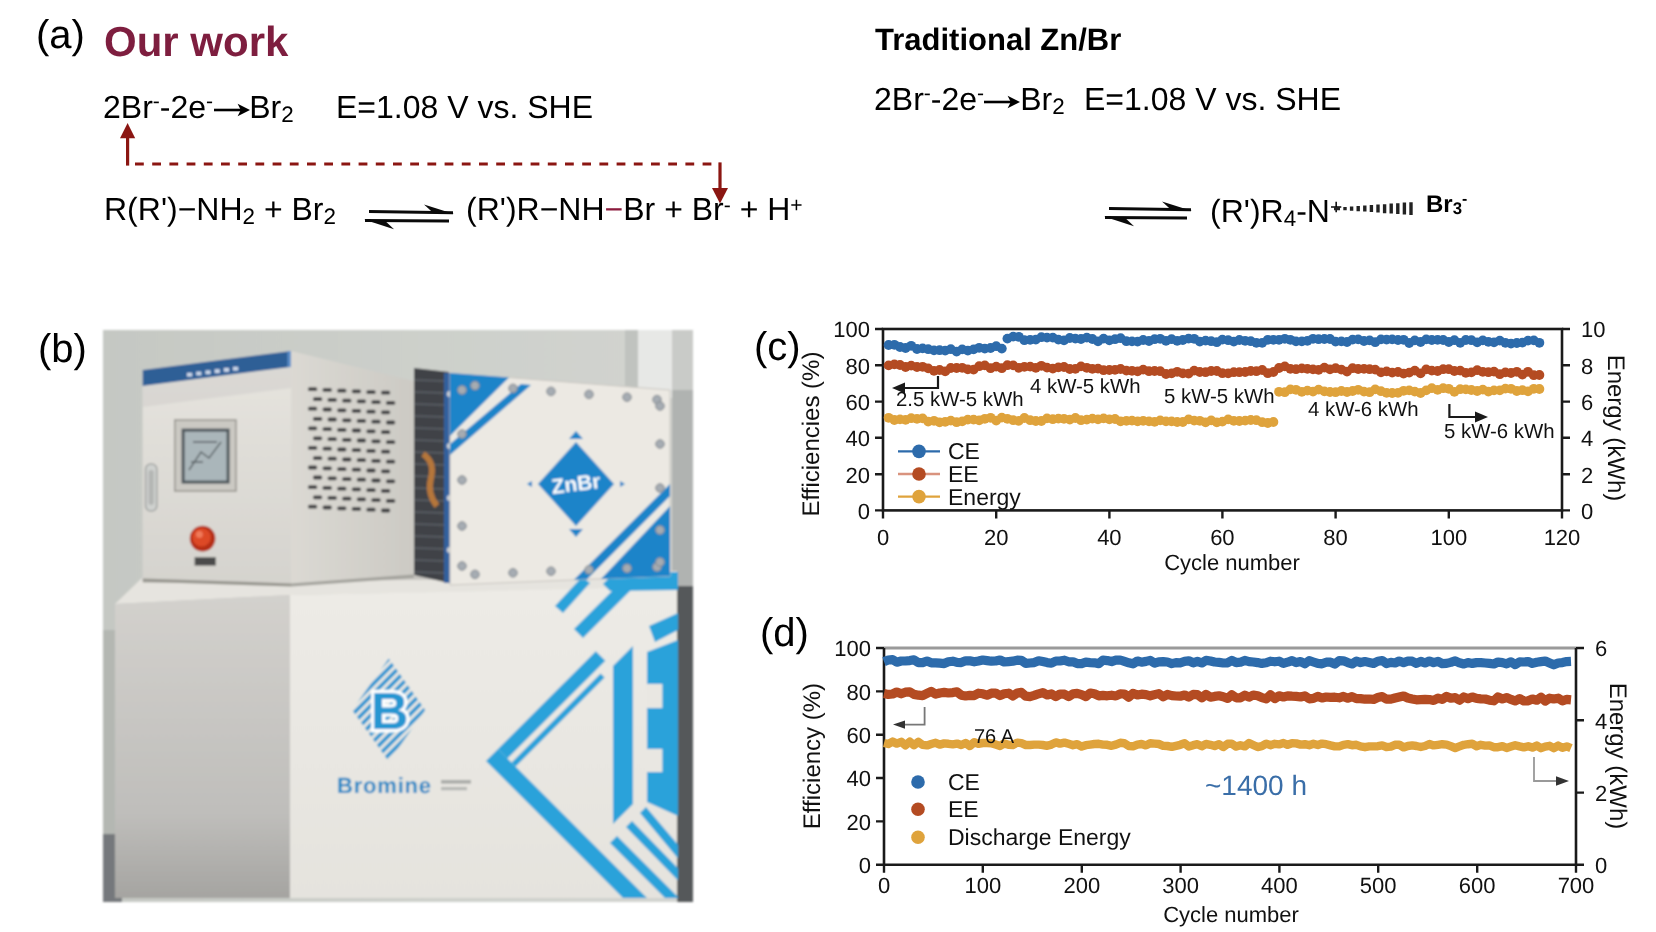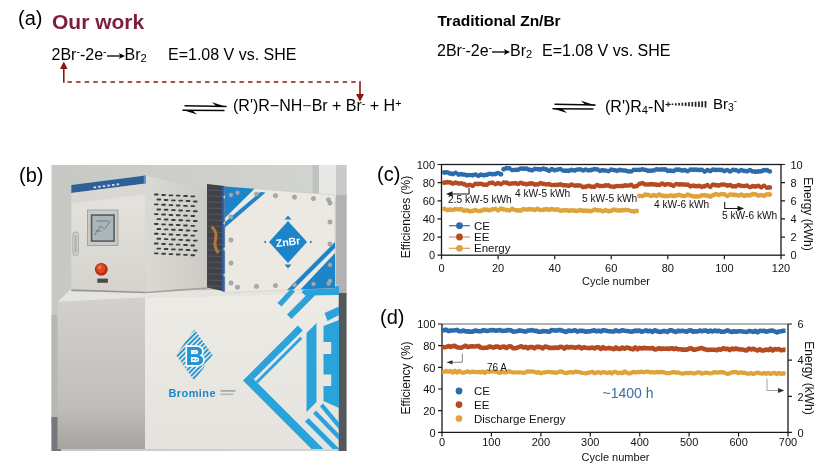--- a/index.html
+++ b/index.html
@@ -9,29 +9,30 @@
 sup{font-size:66%;vertical-align:baseline;position:relative;top:-0.42em;}
 </style></head><body>
 <div id="page">
 <div class="t" style="left:18px;top:8px;font-size:20px;">(a)</div>
     <div class="t" style="left:52px;top:11px;font-size:21px;font-weight:bold;color:#7e1e3f;text-align:center;">Our work</div>
     <div class="t" style="left:51.5px;top:46.5px;font-size:16px;">2Br<sup>-</sup>-2e<sup>-</sup><svg width="18" height="10" viewBox="0 0 18 10" style="vertical-align:-1px;">
         <path d="M0 5 H16" stroke="#000" stroke-width="1.3" fill="none"></path>
         <path d="M18 5 l-6.2 -3.1 l1.6 3.1 l-1.6 3.1 z" fill="#000"></path>
       </svg>Br<sub>2</sub></div>
     <div class="t" style="left:168px;top:46.5px;font-size:16px;">E=1.08 V vs. SHE</div>
+    <div class="t" style="left:52px;top:98px;font-size:16px;">R(R')−NH<sub>2</sub> + Br<sub>2</sub></div>
     <div class="t" style="left:437.5px;top:13.3px;font-size:15.5px;font-weight:bold;">Traditional Zn/Br</div>
     <div class="t" style="left:233px;top:98px;font-size:16px;">(R')R−NH<span style="color:#8b1a3c;">−</span>Br + Br<sup>-</sup> + H<sup>+</sup></div>
     <div class="t" style="left:437px;top:42.5px;font-size:16px;">2Br<sup>-</sup>-2e<sup>-</sup><svg width="18" height="10" viewBox="0 0 18 10" style="vertical-align:-1px;">
         <path d="M0 5 H16" stroke="#000" stroke-width="1.3" fill="none"></path>
         <path d="M18 5 l-6.2 -3.1 l1.6 3.1 l-1.6 3.1 z" fill="#000"></path>
       </svg>Br<sub>2</sub></div>
     <div class="t" style="left:542px;top:42.5px;font-size:16px;">E=1.08 V vs. SHE</div>
     <div class="t" style="left:605px;top:99px;font-size:16px;">(R')R<sub>4</sub>-N<sup>+</sup></div>
-    <div class="t" style="left:713px;top:95.5px;font-size:15px;">Br<sub>3</sub><sup>-</sup></div>
+    <div class="t" style="left:713px;top:95.5px;font-size:12px;font-weight:bold;">Br<sub>3</sub><sup>-</sup></div>
     <div class="t" style="left:19px;top:165px;font-size:20px;">(b)</div>
     <div class="t" style="left:377px;top:164px;font-size:20px;">(c)</div>
     <div class="t" style="left:380px;top:306.5px;font-size:20px;">(d)</div>
     <svg style="position:absolute;left:0;top:0;" width="828" height="466" viewBox="0 0 828 466">
       <g stroke="#8b1612" fill="none">
         <path d="M67.5 82 H360" stroke-width="1.6" stroke-dasharray="4.4,4.2"></path>
         <path d="M63.8 82.8 V68.5" stroke-width="1.6"></path>
         <path d="M360 81.2 V95" stroke-width="1.6"></path>
       </g>
       <path d="M63.8 61.5 l-3.8 7.6 h7.6 z" fill="#8b1612"></path>

